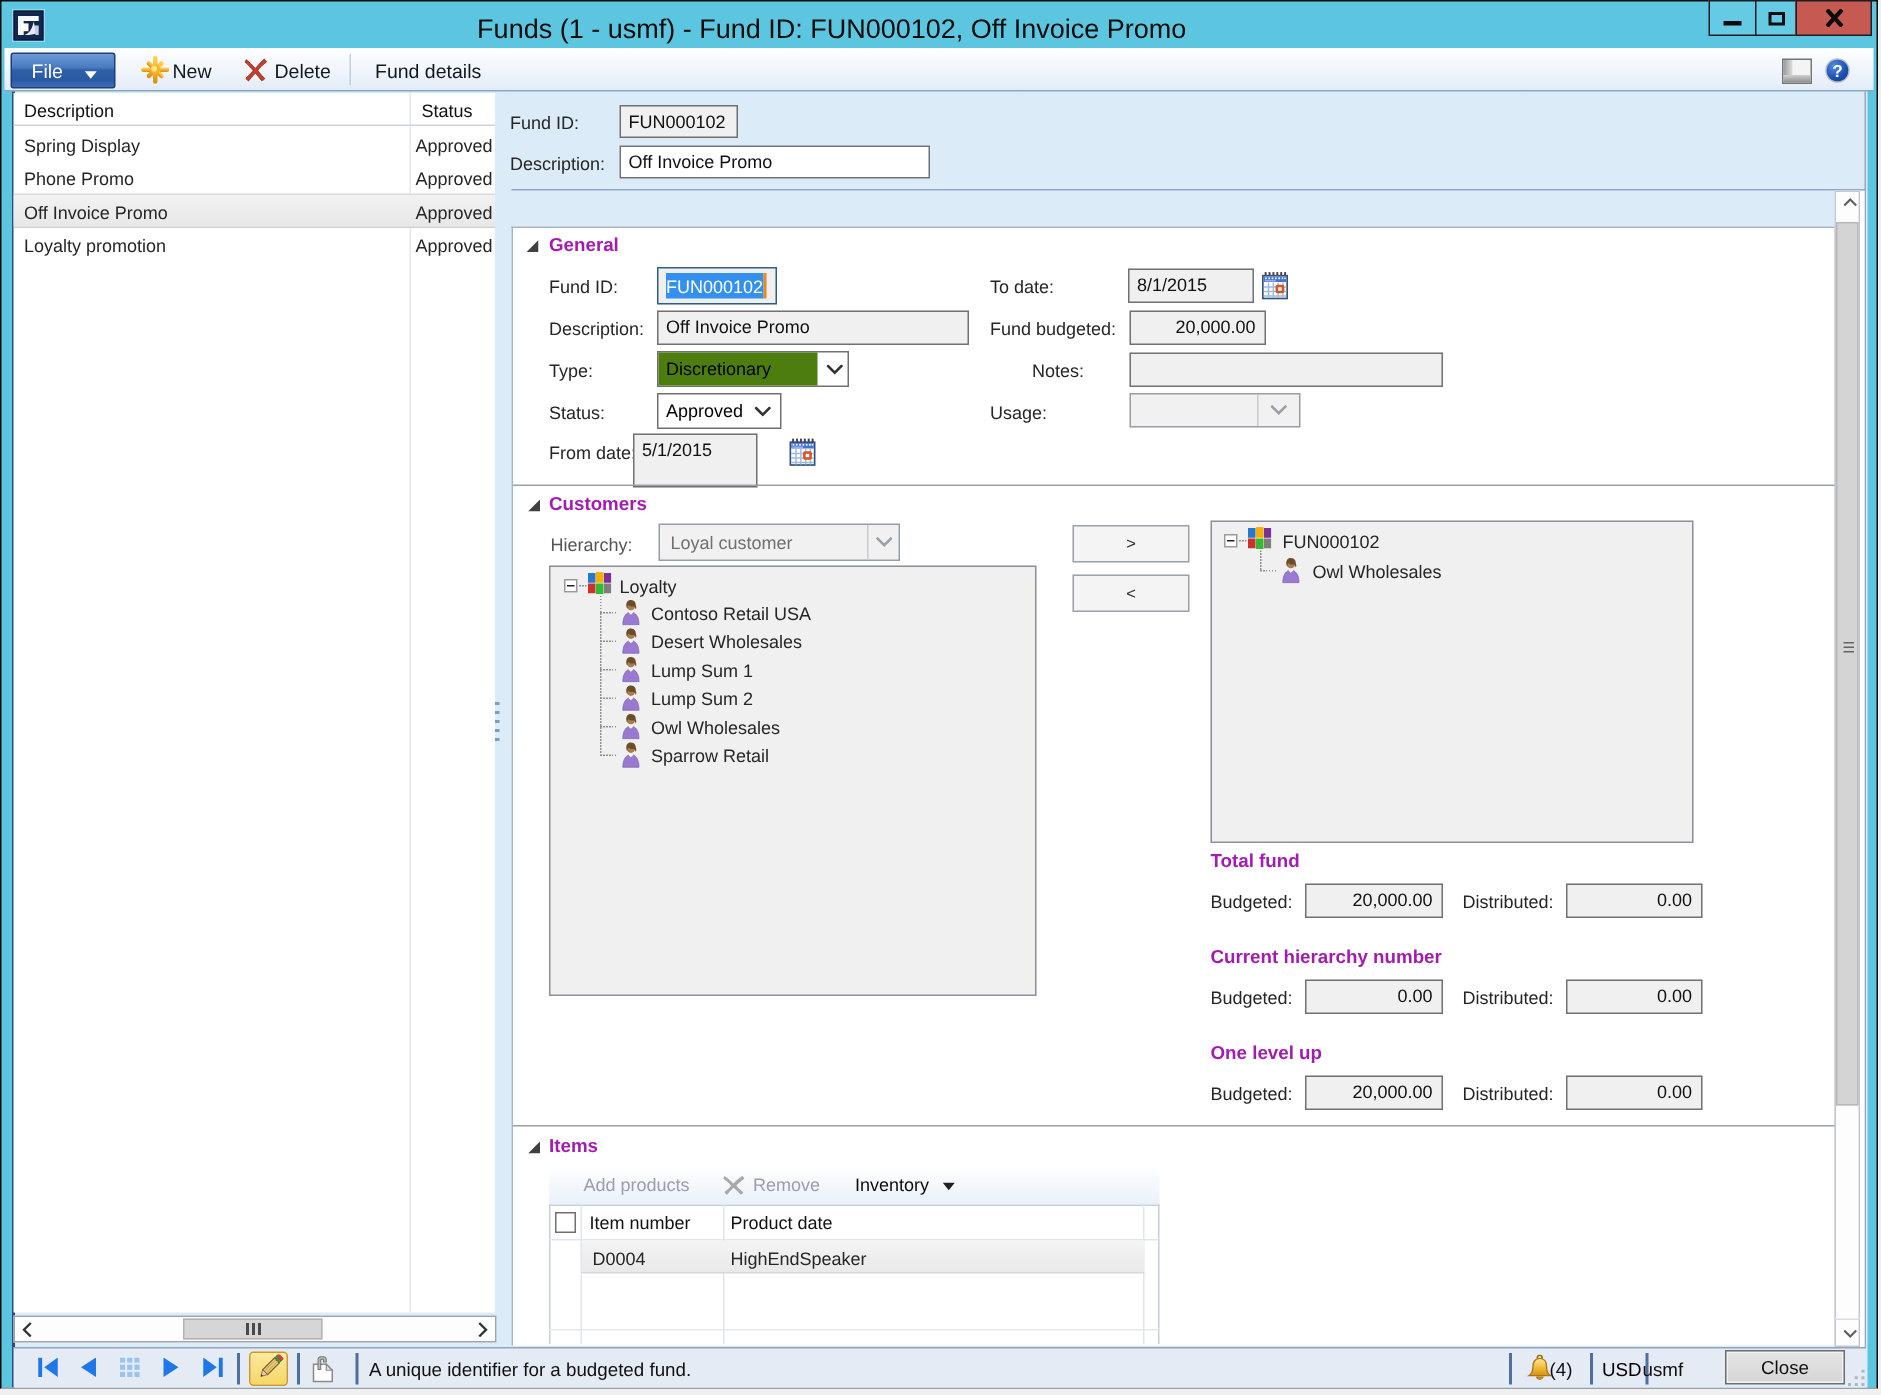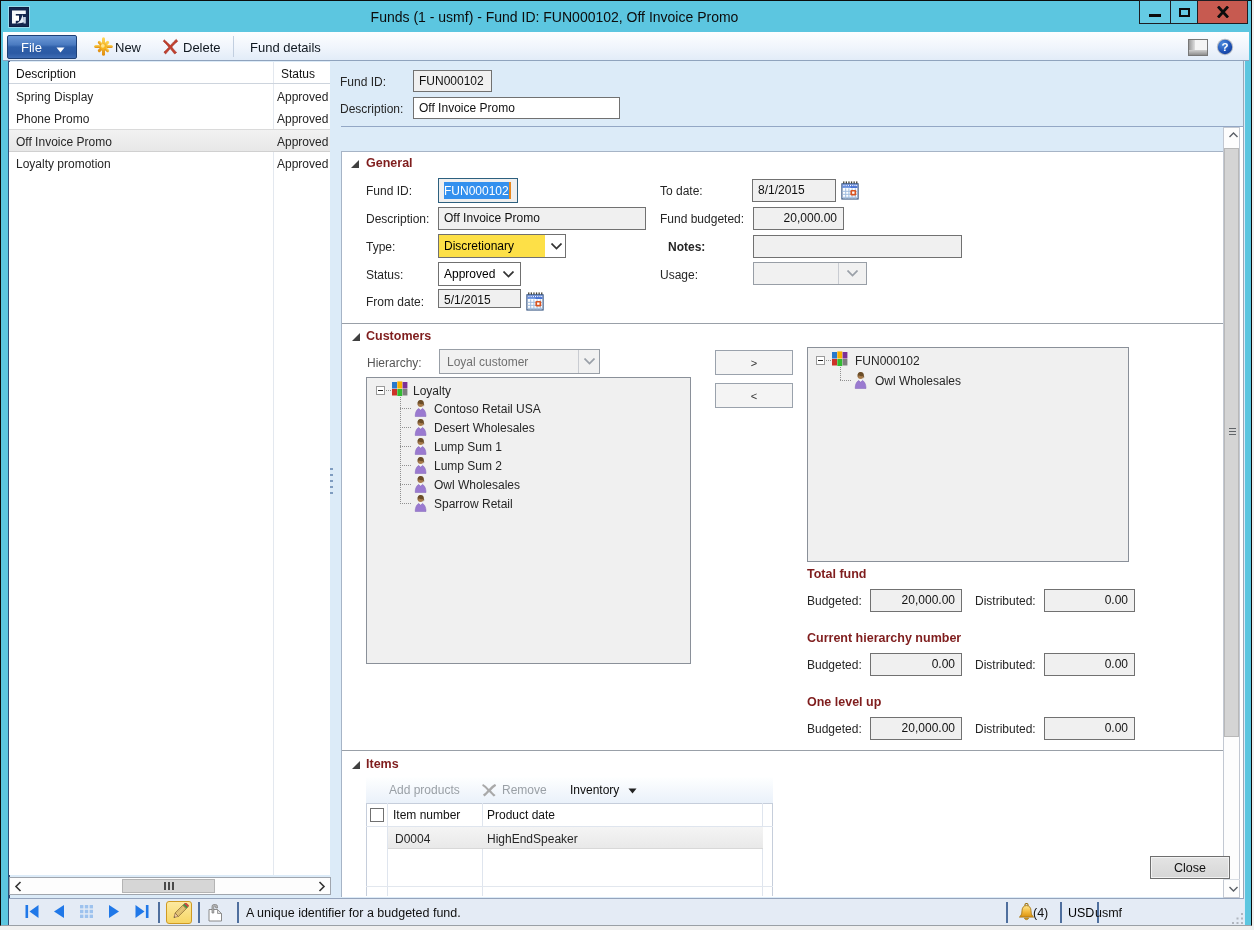--- a/index.html
+++ b/index.html
@@ -4,37 +4,37 @@
 <style>
   * { margin:0; padding:0; box-sizing:border-box; }
   html,body { width:1254px; height:930px; overflow:hidden; background:#f0f0f0;
     font-family:"Liberation Sans", sans-serif; }
   .abs { position:absolute; }
   .lbl { position:absolute; font-size:12px; color:#262626; white-space:nowrap; }
   .fld { position:absolute; background:#f0f0f0; border:1px solid #717171;
          font-size:12px; color:#111; padding:3px 5px 0 5px; white-space:nowrap; overflow:hidden;}
   .fldw { background:#fff; }
   .num { text-align:right; padding-right:6px; }
-  .sechdr { position:absolute; font-size:12.5px; font-weight:bold; color:#7f1d1d; }
+  .sechdr { position:absolute; font-size:12.5px; font-weight:bold; color:#a21caf; }
   svg { display:block; }
 </style>
 </head>
 <body>
 
 <div class="abs" id="frame" style="left:0;top:0;width:1252px;height:926px;background:#5cc6e0;border:1px solid #0b0b0b;border-bottom-color:#9aa0a6;"></div>
 
 <div class="abs" style="left:9px;top:7px;width:20px;height:20px;background:#14264e;border:1px solid #0d1b3f;box-shadow:0 0 0 1px rgba(255,255,255,0.35);">
   <svg width="18" height="18" viewBox="0 0 18 18">
     <path d="M2 2.6 L15.8 2.6 L15.8 6 L5.8 6 L5.8 15.4 L2 15.4 Z" fill="#f4f7fb"></path>
     <rect x="4" y="7.6" width="5" height="5.2" fill="#ffffff"></rect>
     <path d="M6.2 15.4 C9.6 14.4 11.6 11.2 12.4 6.4 L14.4 14 C12.6 15 9.8 15.5 6.2 15.4 Z" fill="#e6ecf5"></path>
     <path d="M13.2 9 L15.8 9 L15.8 15.4 L13.6 15.4 Z" fill="#c4d0e2"></path>
   </svg>
 </div>
-<div class="abs" style="left:0;top:9px;width:1109px;text-align:center;font-size:14px;color:#0c0c0c;">Funds (1 - usmf) - Fund ID: FUN000102, Off Invoice Promo</div>
+<div class="abs" style="left:0;top:9px;width:1109px;text-align:center;font-size:18px;color:#0c0c0c;">Funds (1 - usmf) - Fund ID: FUN000102, Off Invoice Promo</div>
 
 <div class="abs" style="left:1139px;top:0px;width:32px;height:24px;background:#65cbe4;border:1.5px solid #1d1d22;"></div>
 <div class="abs" style="left:1149px;top:14px;width:12px;height:3px;background:#0c0c0c;"></div>
 <div class="abs" style="left:1170px;top:0px;width:28px;height:24px;background:#65cbe4;border:1.5px solid #1d1d22;"></div>
 <div class="abs" style="left:1179px;top:8px;width:11px;height:9px;border:2.5px solid #0c0c0c;background:transparent;"></div>
 <div class="abs" style="left:1197px;top:0px;width:51px;height:24px;background:#c75a50;border:1.5px solid #1d1d22;"></div>
 <svg class="abs" style="left:1217px;top:6px;" width="12" height="12" viewBox="0 0 12 12">
   <path d="M1 0.5 L11 11.5 M11 0.5 L1 11.5" stroke="#0c0c0c" stroke-width="2.8"></path>
 </svg>
 
@@ -154,33 +154,33 @@
 <div class="lbl" style="left:366px;top:184px;">Fund ID:</div>
 <div class="abs" style="left:438px;top:178px;width:80px;height:25px;background:#efefef;border:1.5px solid #2d607f;"></div>
 <div class="abs" style="left:444px;top:182px;height:17px;background:#3390ee;color:#fff;font-size:12px;padding-top:2px;">FUN000102</div>
 <div class="abs" style="left:509px;top:182px;width:2px;height:17px;background:#e8881e;"></div>
 
 <div class="lbl" style="left:366px;top:212px;">Description:</div>
 <div class="fld" style="left:438px;top:207px;width:208px;height:23px;">Off Invoice Promo</div>
 
 <div class="lbl" style="left:366px;top:240px;">Type:</div>
 <div class="abs" style="left:438px;top:234px;width:128px;height:24px;background:#fff;border:1px solid #707070;"></div>
-<div class="abs" style="left:439px;top:235px;width:106px;height:22px;background:#fde047;font-size:12px;padding:4px 0 0 5px;">Discretionary</div>
+<div class="abs" style="left:439px;top:235px;width:106px;height:22px;background:#4d7c0f;font-size:12px;padding:4px 0 0 5px;">Discretionary</div>
 <svg class="abs" style="left:551px;top:243px;" width="11" height="7" viewBox="0 0 11 7">
     <path d="M0.5 0.5 L5.5 5.5 L10.5 0.5" stroke="#333" stroke-width="1.7" fill="none"></path>
   </svg>
 
 <div class="lbl" style="left:366px;top:268px;text-align:right;">Status:</div>
 <div class="abs" style="left:438px;top:262px;width:83px;height:24px;background:#fff;border:1px solid #707070;font-size:12px;padding:4px 0 0 5px;">Approved</div>
 <svg class="abs" style="left:503px;top:271px;" width="11" height="7" viewBox="0 0 11 7">
     <path d="M0.5 0.5 L5.5 5.5 L10.5 0.5" stroke="#333" stroke-width="1.7" fill="none"></path>
   </svg>
 
 <div class="lbl" style="left:366px;top:295px;">From date:</div>
-<div class="fld" style="left:438px;top:289px;width:83px;height:19px;">5/1/2015</div>
+<div class="fld" style="left:422px;top:289px;width:83px;height:36px;">5/1/2015</div>
 <svg class="abs" style="left:526px;top:292px;" width="18" height="19" viewBox="0 0 18 19">
   <g fill="#474337">
       <rect x="2.1" y="0.4" width="1.3" height="2.6"></rect>
       <rect x="4.7" y="0.4" width="1.3" height="2.6"></rect>
       <rect x="7.3" y="0.4" width="1.3" height="2.6"></rect>
       <rect x="9.9" y="0.4" width="1.3" height="2.6"></rect>
       <rect x="12.5" y="0.4" width="1.3" height="2.6"></rect>
       <rect x="15.1" y="0.4" width="1.3" height="2.6"></rect>
     </g>
   <rect x="0.9" y="2.8" width="16.2" height="15.2" fill="#fdfeff" stroke="#31507e" stroke-width="1.1"></rect>
@@ -240,21 +240,21 @@
       <line x1="1.5" y1="13.3" x2="16.5" y2="13.3"></line>
       <line x1="1.5" y1="16.3" x2="16.5" y2="16.3"></line>
     </g>
   <rect x="9.4" y="8.9" width="5.8" height="5.6" rx="1.2" fill="#d8531f"></rect>
   <rect x="11.1" y="10.5" width="2.4" height="2.3" fill="#fff"></rect>
 </svg>
 
 <div class="lbl" style="left:660px;top:212px;">Fund budgeted:</div>
 <div class="fld num" style="left:753px;top:207px;width:91px;height:23px;">20,000.00</div>
 
-<div class="lbl" style="left:668px;top:240px;font-weight:bold;">Notes:</div>
+<div class="lbl" style="left:688px;top:240px;">Notes:</div>
 <div class="fld" style="left:753px;top:235px;width:209px;height:23px;"></div>
 
 <div class="lbl" style="left:660px;top:268px;">Usage:</div>
 <div class="abs" style="left:753px;top:262px;width:114px;height:23px;background:#f1f1f1;border:1px solid #989ea6;"></div>
 <div class="abs" style="left:838px;top:263px;width:1px;height:21px;background:#c9ccd2;"></div>
 <svg class="abs" style="left:847px;top:270px;" width="11" height="7" viewBox="0 0 11 7">
     <path d="M0.5 0.5 L5.5 5.5 L10.5 0.5" stroke="#9aa0a8" stroke-width="1.7" fill="none"></path>
   </svg>
 
 <div class="abs" style="left:342px;top:323px;width:881px;height:1px;background:#99a0a8;"></div>
@@ -465,21 +465,21 @@
     </defs>
   <ellipse cx="8.5" cy="2.2" rx="1.6" ry="1.7" fill="none" stroke="#9a7010" stroke-width="1.1"></ellipse>
   <path d="M8.5 2.6 C5.4 2.6 4 5 4 7.8 C4 11.4 2.8 13 1.4 14.1 L15.6 14.1 C14.2 13 13 11.4 13 7.8 C13 5 11.6 2.6 8.5 2.6 Z" fill="url(#gbell)" stroke="#a87818" stroke-width="0.9"></path>
   <path d="M6.4 15.1 A2.2 2.2 0 0 0 10.6 15.1 Z" fill="#e8a820" stroke="#a87818" stroke-width="0.8"></path>
 </svg>
 <div class="abs" style="left:1033px;top:906px;font-size:12.5px;color:#101010;">(4)</div>
 <div class="abs" style="left:1060px;top:902px;width:2px;height:21px;background:#4f6f9e;"></div>
 <div class="abs" style="left:1068px;top:906px;font-size:12.5px;color:#000000;">USD</div>
 <div class="abs" style="left:1097px;top:902px;width:2px;height:21px;background:#4f6f9e;"></div>
 <div class="abs" style="left:1067px;top:906px;font-size:12.5px;color:#101010;margin-left:28px;">usmf</div>
-<div class="abs" style="left:1150px;top:856px;width:80px;height:23px;background:linear-gradient(#e4e4e4,#d6d6d6);border:1px solid #6e6e6e;box-shadow:inset 0 0 0 1px #f2f2f2;text-align:center;font-size:12.5px;color:#101010;padding-top:4px;">Close</div>
+<div class="abs" style="left:1150px;top:900px;width:80px;height:23px;background:linear-gradient(#e4e4e4,#d6d6d6);border:1px solid #6e6e6e;box-shadow:inset 0 0 0 1px #f2f2f2;text-align:center;font-size:12.5px;color:#101010;padding-top:4px;">Close</div>
 
 <svg class="abs" style="left:1232px;top:913px;" width="12" height="12" viewBox="0 0 12 12">
   <g fill="#b0b6bf">
       <rect x="9" y="0" width="2" height="2"></rect>
       <rect x="9" y="4.5" width="2" height="2"></rect>
       <rect x="4.5" y="4.5" width="2" height="2"></rect>
       <rect x="9" y="9" width="2" height="2"></rect>
       <rect x="4.5" y="9" width="2" height="2"></rect>
       <rect x="0" y="9" width="2" height="2"></rect>
     </g>

